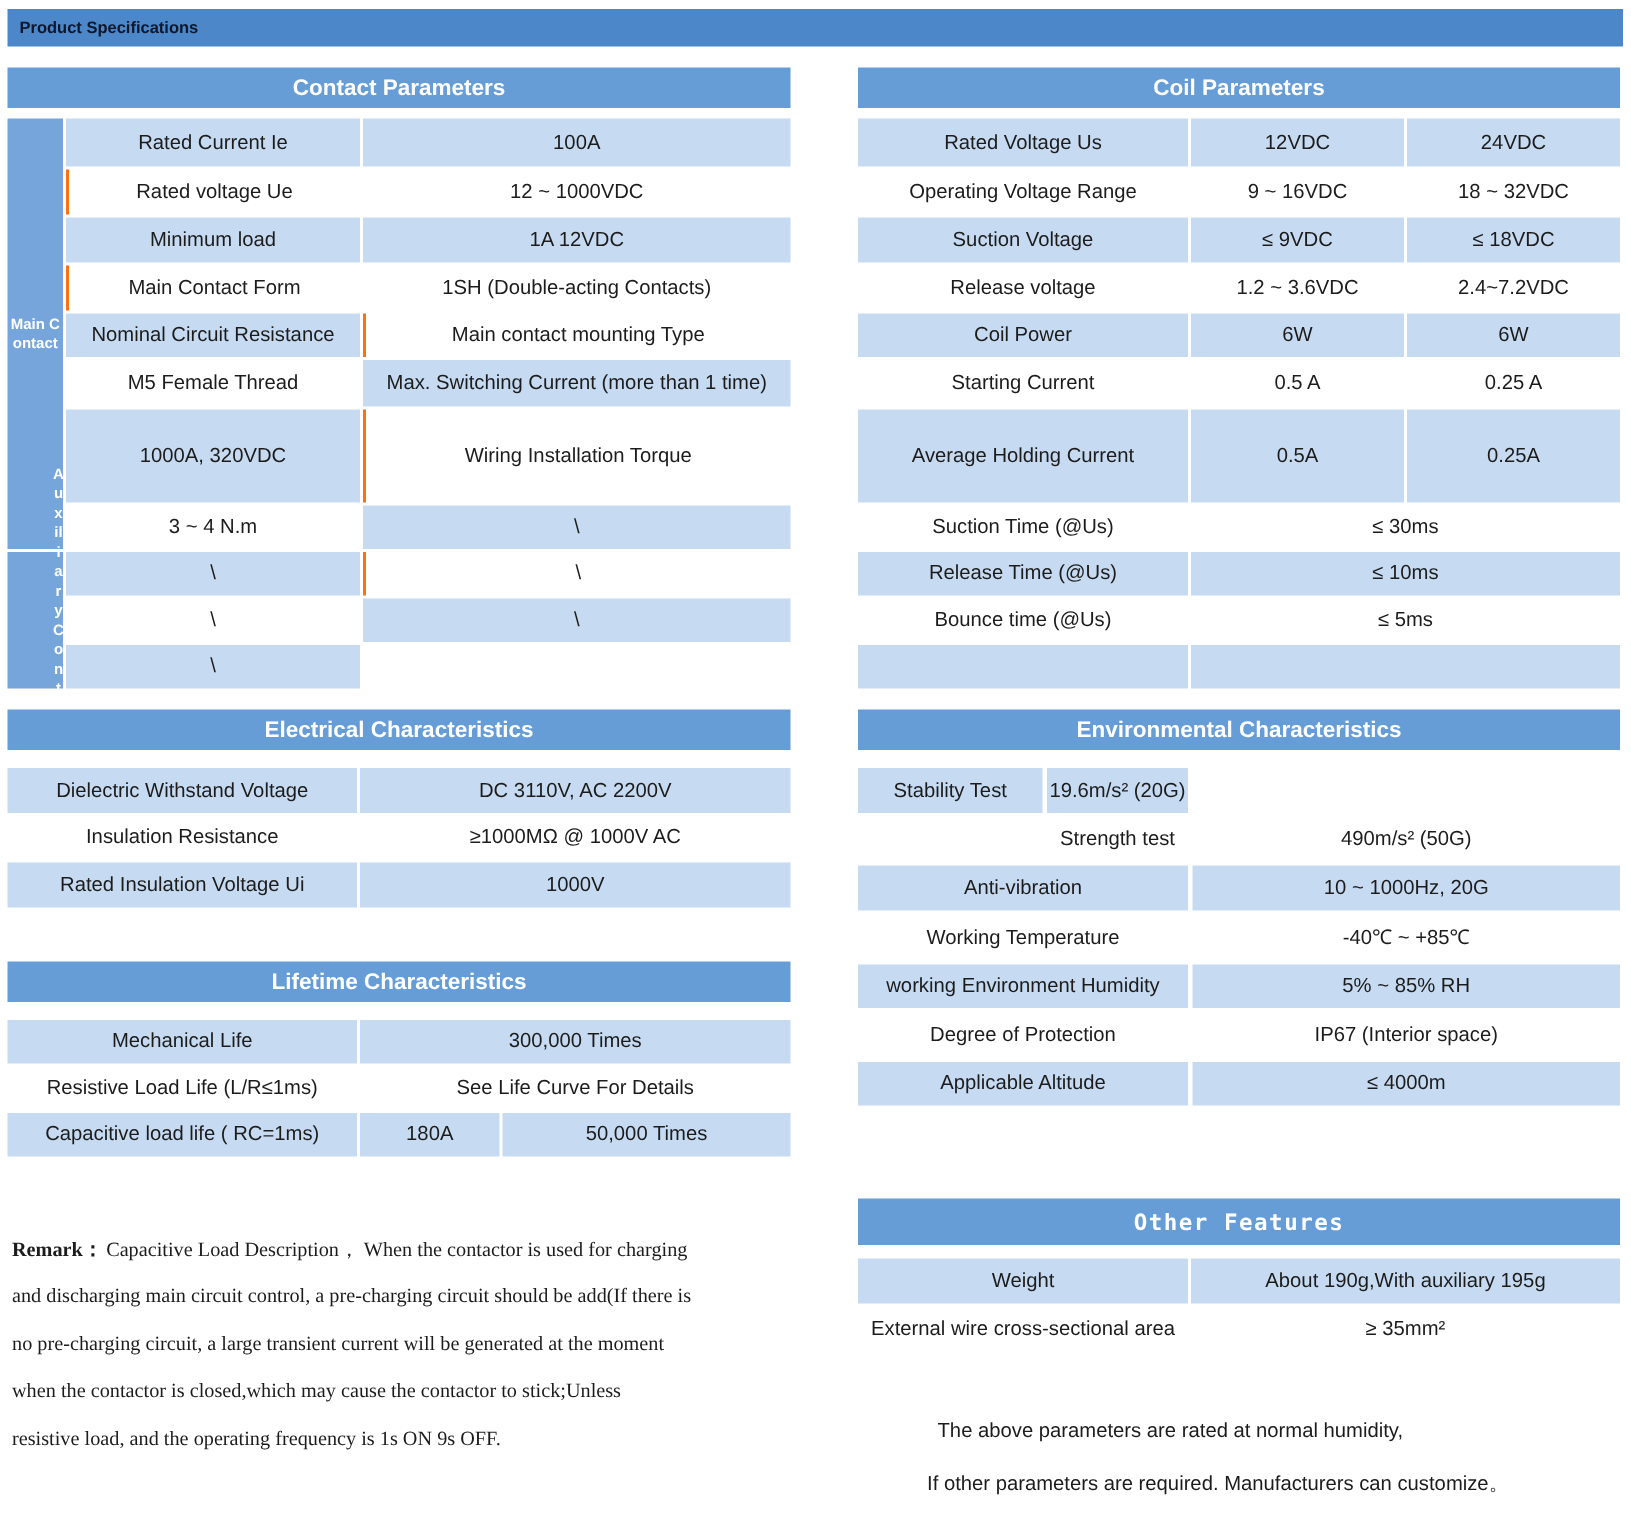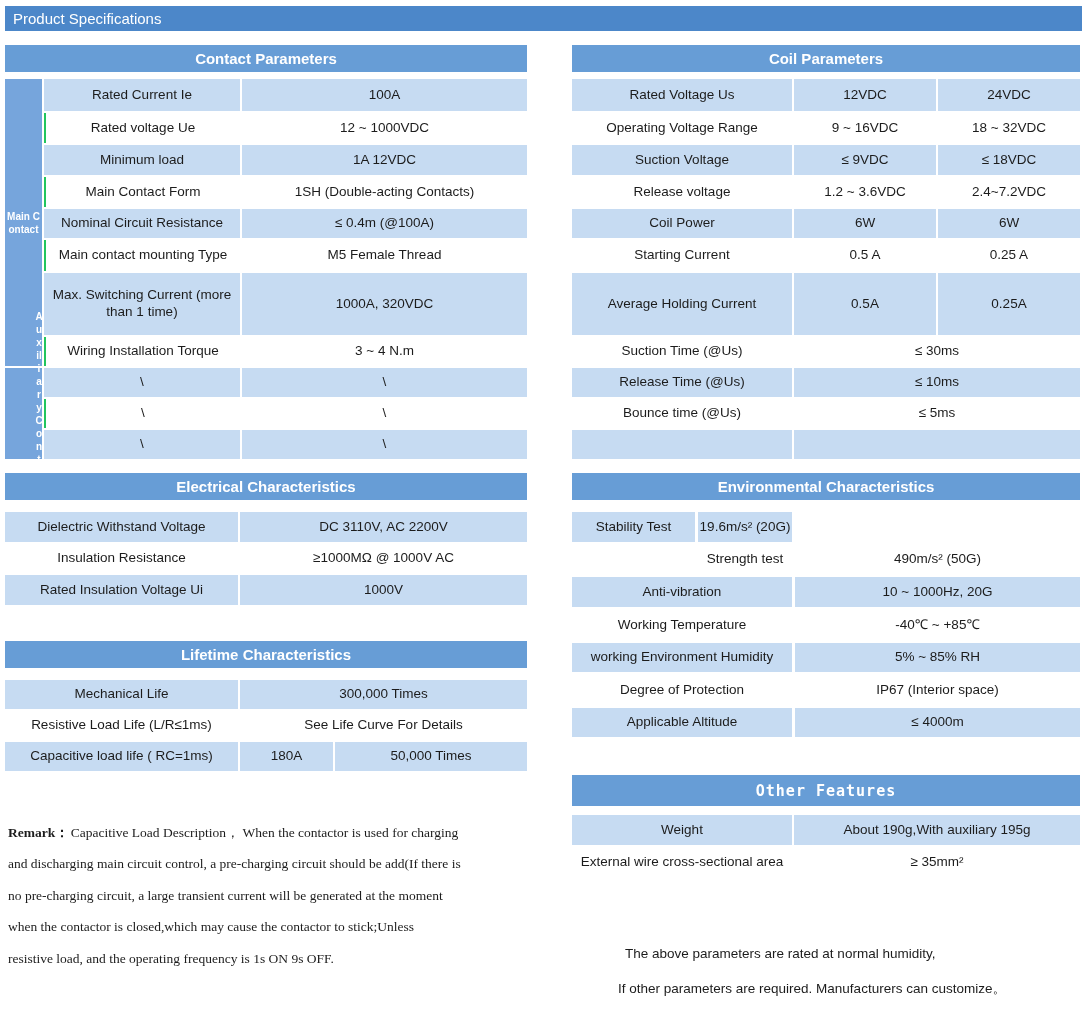--- a/index.html
+++ b/index.html
@@ -5,33 +5,33 @@
   html,body{margin:0;padding:0;background:#ffffff;}
   body{
     position:relative;
     width:1087px;height:1021px;
     font-family:"Liberation Sans", sans-serif;
     color:#1c1c1c;
     overflow:hidden;
   }
   .title-bar{
     position:absolute;left:5px;top:6px;width:1077px;height:25px;
-    background:#4c87c9;color:#ffffff;font-weight:normal;font-size:15px;
+    background:#4c87c9;color:#0f172a;font-weight:bold;font-size:11px;
     display:flex;align-items:center;padding-left:8px;box-sizing:border-box;
   }
   .section{position:absolute;}
   .sec-header{
     height:27px;background:#679dd6;color:#ffffff;font-weight:bold;font-size:15px;
     display:flex;align-items:center;justify-content:center;
   }
-  .sec-header.mono{height:31px;font-family:"DejaVu Sans Mono", monospace;font-size:15px;letter-spacing:1px;}
+  .sec-header.mono{height:31px;font-family:"DejaVu Sans Mono", monospace;font-size:15px;letter-spacing:1px;margin-top:24px;}
   .grid{display:grid;gap:2px;font-size:13.5px;}
   .c{display:flex;align-items:center;justify-content:center;text-align:center;background:#ffffff;line-height:1.25;}
   .b{background:#c6dbf2;}
-  .bl{border-left:2px solid #22c55e;box-sizing:border-box;}
+  .bl{border-left:2px solid #f97316;box-sizing:border-box;}
   .strip{
     background:#76a5dc;color:#ffffff;font-weight:bold;font-size:10px;
     display:flex;align-items:center;justify-content:center;text-align:center;
     word-break:break-all;padding:0 1px;line-height:1.3;grid-column:1;
   }
   .contact-grid{margin-top:7px;grid-template-columns:37px 196px 1fr;
     grid-template-rows:32px 30px 30px 30px 29px 31px 62px 29px 29px 29px 29px;}
   .coil-grid{margin-top:7px;grid-template-columns:220px 142px 1fr;
     grid-template-rows:32px 30px 30px 30px 29px 31px 62px 29px 29px 29px 29px;}
   .elec-grid{margin-top:12px;grid-template-columns:233px 1fr;
@@ -68,21 +68,20 @@
     <div class="strip" style="grid-row:1 / span 8;">Main Contact</div>
     <div class="c b">Rated Current  Ie</div>
     <div class="c b">100A</div>
     <div class="c bl">Rated voltage  Ue</div>
     <div class="c">12 ~ 1000VDC</div>
     <div class="c b">Minimum load</div>
     <div class="c b">1A 12VDC</div>
     <div class="c bl">Main Contact Form</div>
     <div class="c">1SH (Double-acting Contacts)</div>
     <div class="c b">Nominal Circuit Resistance</div>
-    <div class="c b">≤ 0.4m (@100A)</div>
     <div class="c bl">Main contact mounting Type</div>
     <div class="c">M5 Female Thread</div>
     <div class="c b">Max. Switching Current (more than 1 time)</div>
     <div class="c b">1000A, 320VDC</div>
     <div class="c bl">Wiring Installation Torque</div>
     <div class="c">3 ~ 4 N.m</div>
     <div class="strip" style="grid-row:9 / span 3;padding-left:32px;">Auxiliary Contacts</div>
     <div class="c b">\</div>
     <div class="c b">\</div>
     <div class="c bl">\</div>

